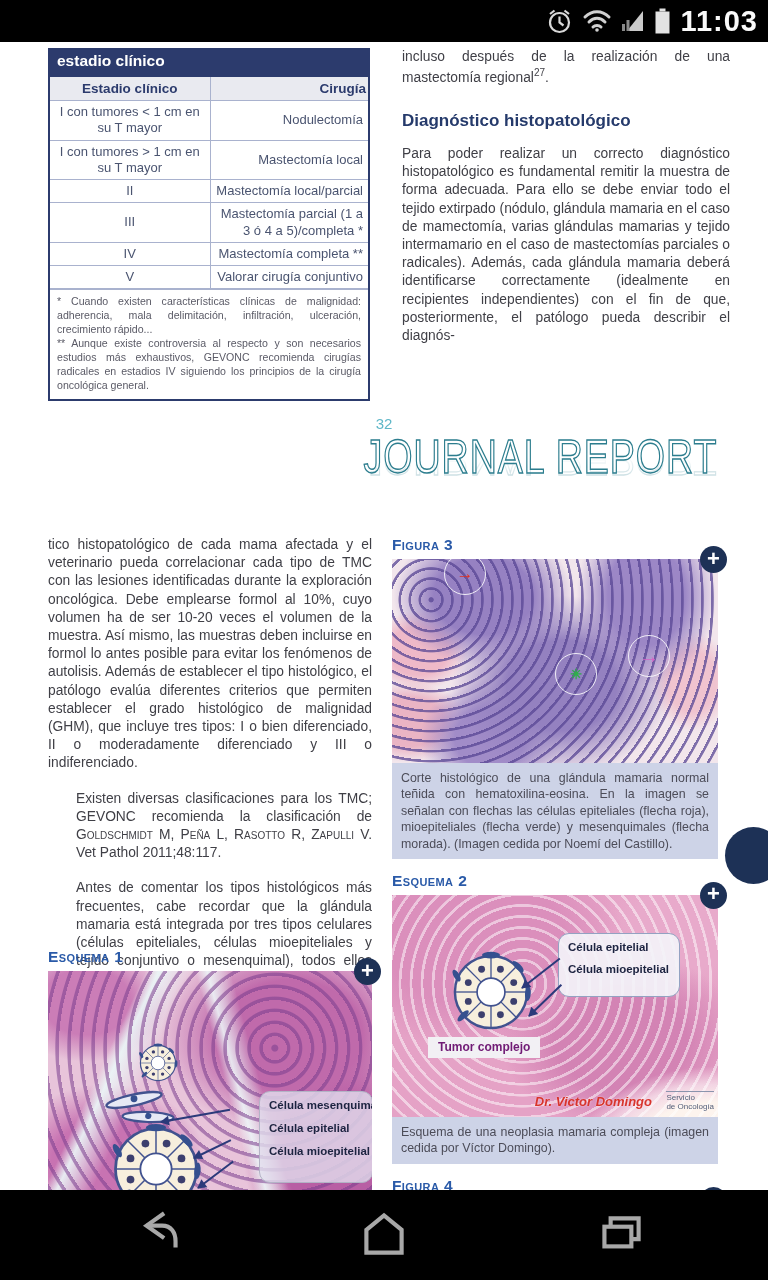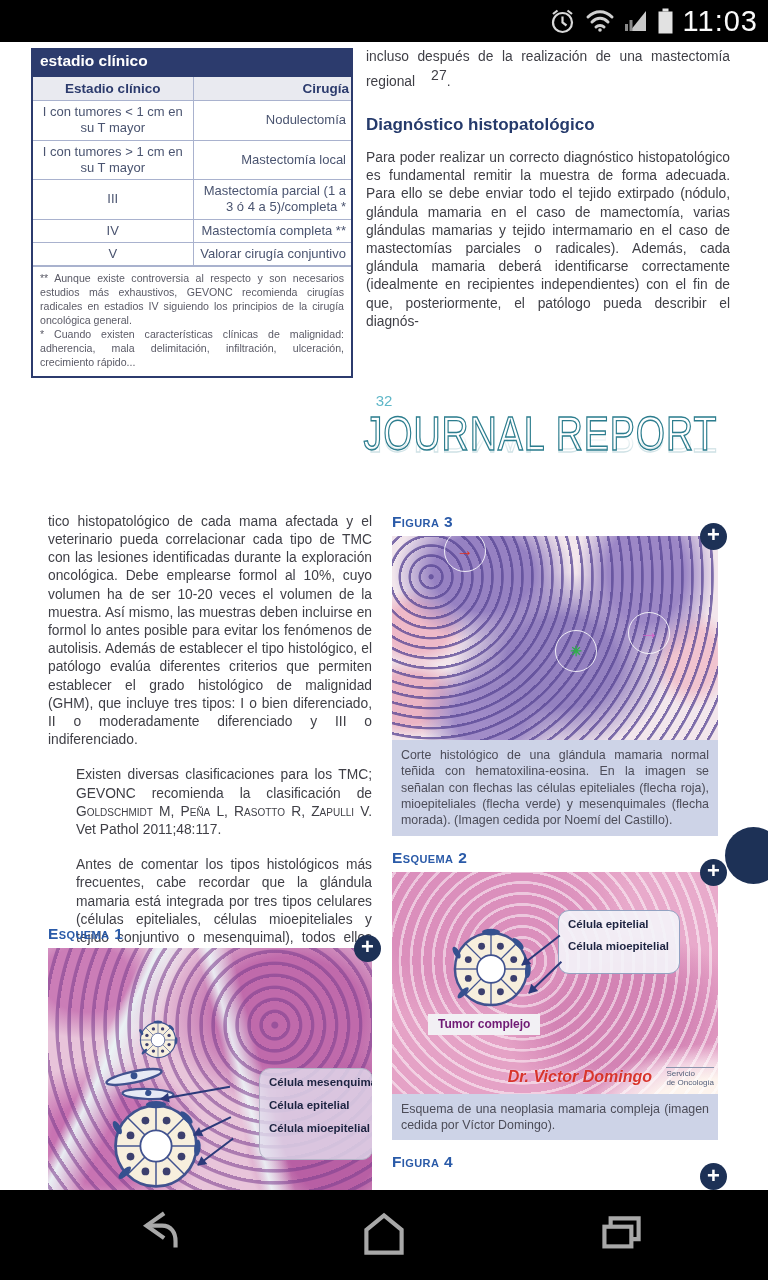--- a/index.html
+++ b/index.html
@@ -5,48 +5,48 @@
   * { box-sizing: border-box; }
   html,body { margin:0; padding:0; }
   body {
     width:768px; height:1280px; position:relative; overflow:hidden;
     background:#000; font-family:"Liberation Sans", sans-serif;
   }
 
   
   .status-bar { position:absolute; top:0; left:0; right:0; height:42px;
     display:flex; align-items:center; justify-content:flex-end; gap:9px; padding-right:10px; }
-  .status-time { color:#fafafa; font-size:29px; letter-spacing:1px; }
+  .status-time { color:#fafafa; font-size:29px; letter-spacing:1px;font-weight:bold; }
   .sicon { display:block; }
 
   
   .page { position:absolute; top:42px; left:0; width:768px; height:1148px;
     background:#fff; overflow:hidden; color:#3f3f46; }
 
-  .row1 { display:flex; gap:13px; padding:6px 38px 0 31px; }
+  .row1 { display:flex; gap:32px; padding:6px 38px 0 48px; }
   .row2 { display:flex; gap:20px; padding:12px 50px 0 48px; }
 
   
   .table-wrap { width:322px; flex:none; font-size:13px; }
   .table-title { background:#2c3b6d; color:#fff; font-weight:bold; font-size:15.5px; padding:4px 9px 5px; }
   .clinical-table { border:2px solid #2c3b6d; }
   table { width:100%; border-collapse:collapse; color:#4a5470; }
   th { background:#e9eaf0; color:#2c3b6d; font-size:13.5px; font-weight:bold; padding:4px 2px; border:1px solid #a9b2ce; border-top:none; }
   th:first-child, td:first-child { border-left:none; }
   th:last-child, td:last-child { border-right:none;text-align:right; }
   td { text-align:center; padding:3px 5px; border:1px solid #a9b2ce; line-height:1.25; font-size:13px; }
   td.col-estadio { width:160px; }
   .footnote { border-top:1px solid #a9b2ce; font-size:10.6px; color:#5a5a66; padding:5px 7px 6px; line-height:1.32; text-align:justify; }
   .footnote p { margin:0; }
 
   
   .p1col2 { flex:1; font-size:13.8px; }
   .p { text-align:justify; line-height:1.32; margin:0; }
   .doc-heading { color:#253a6b; font-weight:bold; font-size:17px; margin:24px 0 14px; }
-  sup { font-size:14px;margin-left:16px; }
+  sup { font-size:10px; }
   .smallcaps { font-variant:small-caps; }
   .ref-link { color:#4ba0c0; }
 
   .pageno { text-align:center; color:#5fb7c8; font-size:15px; margin-top:14px; }
 
   
   .logo-wrap { text-align:right; padding-right:51px; margin-top:8px; height:84px; line-height:0;margin-left:16px; }
   .logo-stack { display:inline-block; }
   .journal-logo { display:block; font-size:40px; letter-spacing:1px; line-height:1;
     transform:scaleY(1.2) scaleX(.94); transform-origin:right bottom;
@@ -109,21 +109,21 @@
 
   .acinus { position:absolute; }
   .ann-box { position:absolute; border-radius:11px; z-index:3; }
   .box-esq1 { background:rgba(226,223,238,.8); border:1px solid #b3b3c6;margin-left:28px; }
   .box-esq2 { background:rgba(243,243,249,.92); border:1.5px solid #93a2c2; }
   .ann-label { font-size:11.5px; font-weight:bold; color:#1c2340; margin:7px 9px; white-space:nowrap; }
   .tumor-label { position:absolute; background:#f2f0f4; padding:3px 10px 4px; font-weight:bold; font-size:12px; color:#701a75; z-index:3; }
   .arrow { position:absolute; height:2px; background:#2b3a7a; transform-origin:left center; z-index:4; }
   .arrow::before { content:""; position:absolute; left:-6px; top:-4px;
     border:5px solid transparent; border-right:9px solid #2b3a7a; }
-  .watermark { position:absolute; color:#d8342c; font-style:italic; font-weight:bold; font-size:16px; z-index:3; text-shadow:0 0 2px rgba(255,255,255,.6); }
+  .watermark { position:absolute; color:#d8342c; font-style:italic; font-weight:bold; font-size:13px; z-index:3; text-shadow:0 0 2px rgba(255,255,255,.6); }
   .onc-logo { position:absolute; font-size:8px; color:#55607a; line-height:1.15; z-index:3; text-align:left; }
 
   .side-tab { position:absolute; right:-14px; top:785px; width:57px; height:57px; border-radius:50%; background:#1d3156; z-index:8; }
 
   
   .nav-bar { position:absolute; bottom:0; left:0; right:0; height:90px; background:#000; }
   .nav-icon { position:absolute; top:16px; width:58px; height:58px; }
 </style>
 </head>
 <body>
@@ -206,36 +206,40 @@
           </tr>
           <tr>
             <td class="col-estadio">I con tumores &lt; 1 cm en su T mayor</td>
             <td>Nodulectomía</td>
           </tr>
           <tr>
             <td class="col-estadio">I con tumores &gt; 1 cm en su T mayor</td>
             <td>Mastectomía local</td>
           </tr>
           <tr>
+            <td class="col-estadio">II</td>
+            <td>Mastectomía local/parcial</td>
+          </tr>
+          <tr>
             <td class="col-estadio">III</td>
             <td>Mastectomía parcial (1 a 3 ó 4 a 5)/completa *</td>
           </tr>
           <tr>
             <td class="col-estadio">IV</td>
             <td>Mastectomía completa **</td>
           </tr>
           <tr>
             <td class="col-estadio">V</td>
             <td>Valorar cirugía conjuntivo</td>
           </tr>
         </tbody>
           </table>
         <div class="footnote">
+          <p>* Cuando existen características clínicas de malignidad: adherencia, mala delimitación, infiltración, ulceración, crecimiento rápido...</p>
           <p>** Aunque existe controversia al respecto y son necesarios estudios más exhaustivos, GEVONC recomienda cirugías radicales en estadios IV siguiendo los principios de la cirugía oncológica general.</p>
-          <p>* Cuando existen características clínicas de malignidad: adherencia, mala delimitación, infiltración, ulceración, crecimiento rápido...</p>
         </div>
       </div>
     </div>
 
     <div class="p1col2">
       <p class="p"><span>incluso después de la realización de una mastectomía regional</span><sup>27</sup><span>.</span></p>
       <div class="doc-heading">Diagnóstico histopatológico</div>
       <p class="p">Para poder realizar un correcto diagnóstico histopatológico es fundamental remitir la muestra de forma adecuada. Para ello se debe enviar todo el tejido extirpado (nódulo, glándula mamaria en el caso de mamectomía, varias glándulas mamarias y tejido intermamario en el caso de mastectomías parciales o radicales). Además, cada glándula mamaria deberá identificarse correctamente (idealmente en recipientes independientes) con el fin de que, posteriormente, el patólogo pueda describir el diagnós-</p>
     </div>
   </div>

